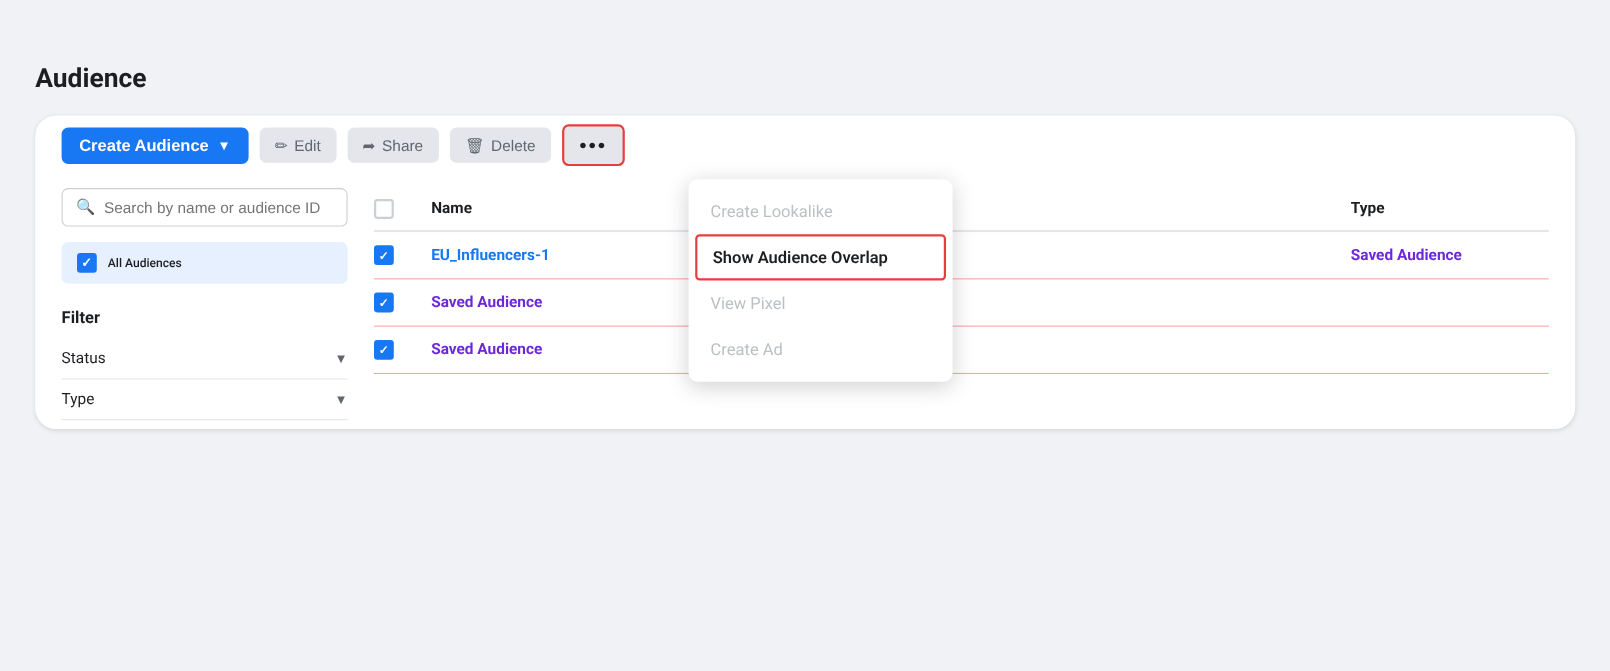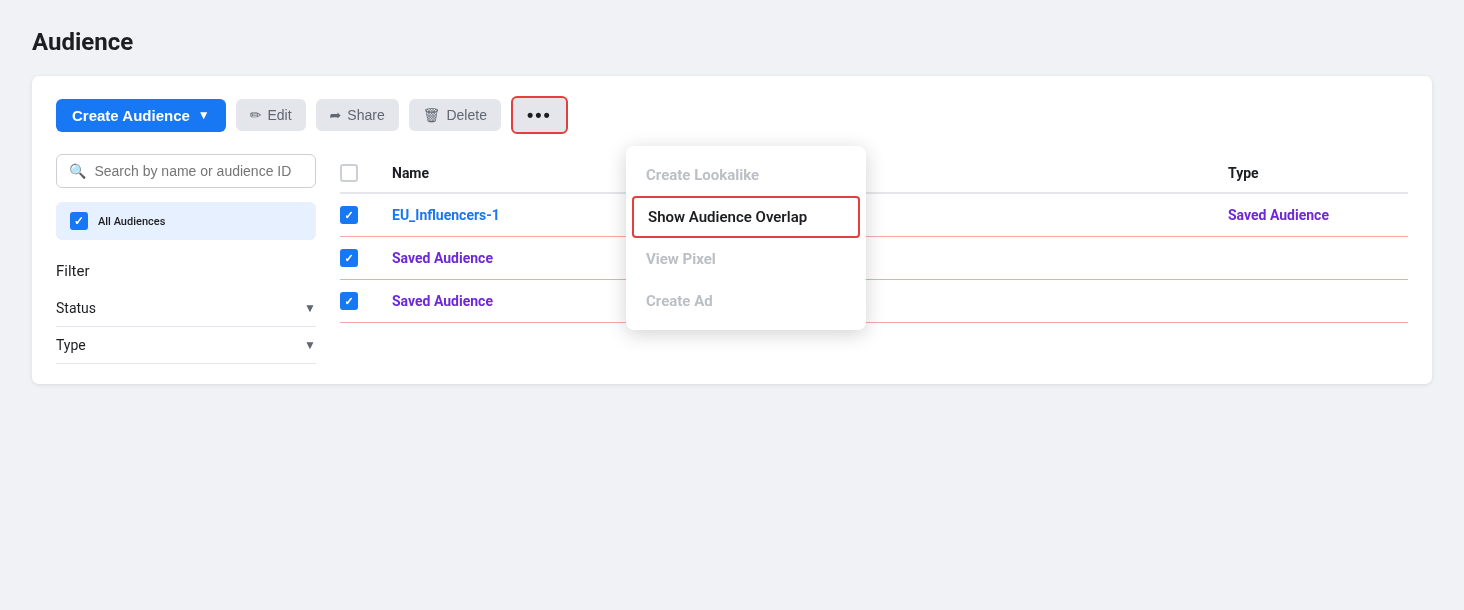--- a/index.html
+++ b/index.html
@@ -10,26 +10,27 @@
       color: #1c1e21;
       min-height: 610px;
       padding: 28px 32px;
     }
 
     .page-title {
       font-size: 24px;
       font-weight: 700;
       margin-bottom: 20px;
       color: #1c1e21;
+      margin-top: 29px;
     }
 
     .main-card {
       background: #fff;
-      border-radius: 7px;
-      padding: 20px 24px;
+      border-radius: 19px;
+      padding: 8px 24px;
       box-shadow: 0 1px 4px rgba(0,0,0,0.1);
       position: relative;
     }
 
     
     .toolbar {
       display: flex;
       align-items: center;
       gap: 10px;
       margin-bottom: 20px;
@@ -95,21 +96,20 @@
     .dropdown-item {
       padding: 12px 20px;
       cursor: pointer;
       font-size: 15px;
       color: #1c1e21;
       display: block;
     }
     .dropdown-item.disabled {
       color: #bcc0c4;
       cursor: default;
-      font-weight: bold;
     }
     .dropdown-item.highlighted {
       font-weight: 600;
       border: 2px solid #e53e3e;
       border-radius: 4px;
       margin: 0 6px;
       padding: 10px 14px;
     }
 
     
@@ -176,21 +176,21 @@
       color: #fff;
       font-size: 12px;
       font-weight: 700;
     }
 
     .filter-section {
       padding-top: 4px;
     }
     .filter-title {
       font-size: 15px;
-      font-weight: 400;
+      font-weight: 700;
       margin-bottom: 10px;
       color: #1c1e21;
     }
     .filter-item {
       display: flex;
       align-items: center;
       justify-content: space-between;
       padding: 10px 0;
       border-bottom: 1px solid #e4e6eb;
       cursor: pointer;

